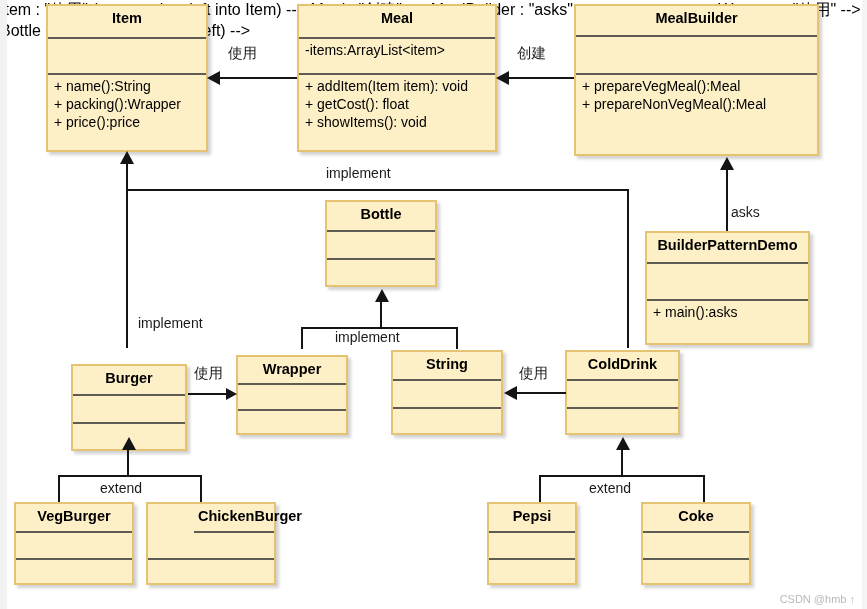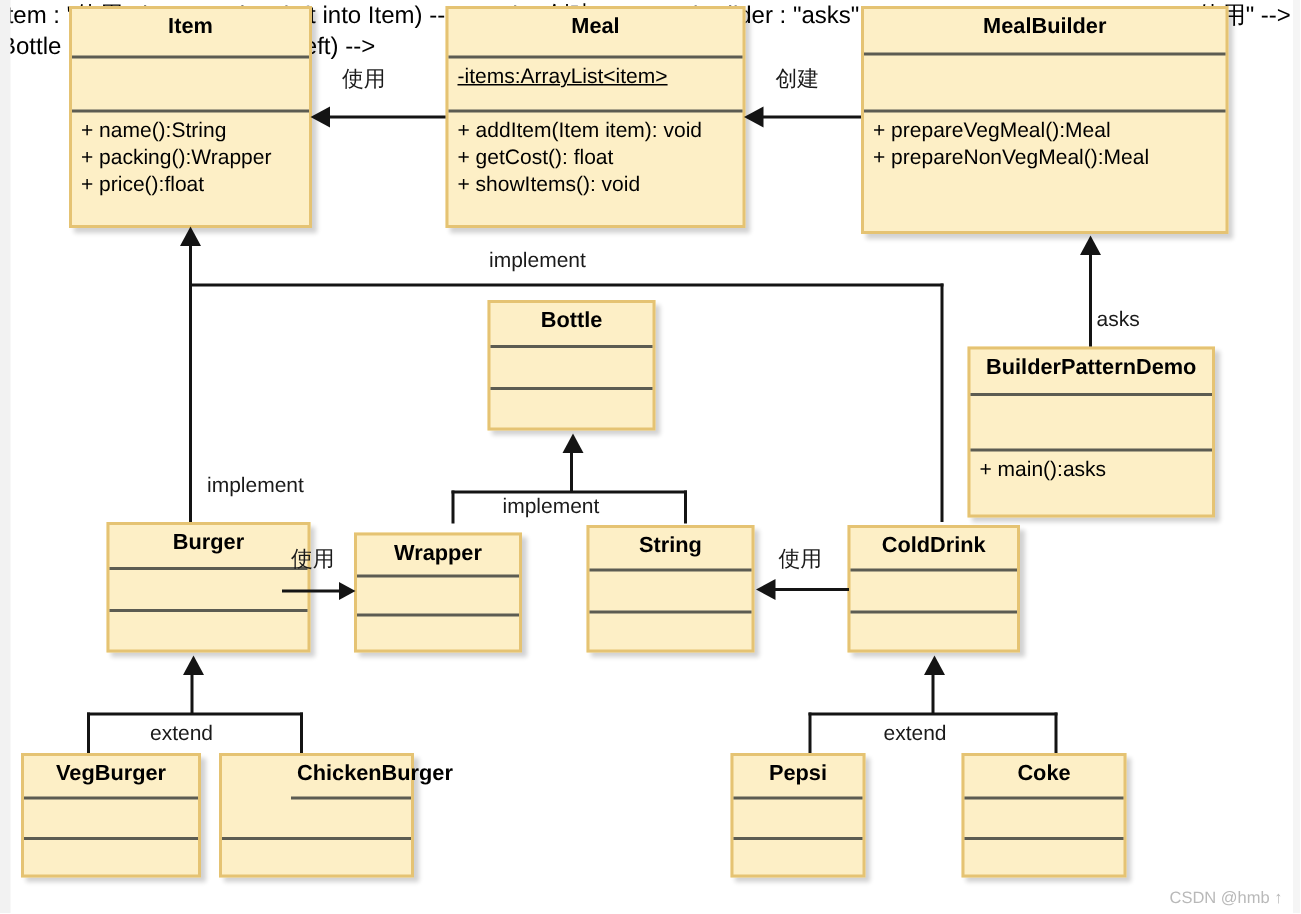--- a/index.html
+++ b/index.html
@@ -50,21 +50,20 @@
     white-space: nowrap;
   }
   .uml-attrs {
     border-bottom: 2px solid #5c5c52;
     box-sizing: border-box;
     padding: 3px 6px;
     font-size: 14px;
     color: #000;
     line-height: 1.28;
     flex: 0 0 auto;
-    text-decoration: underline;
   }
   .uml-ops {
     box-sizing: border-box;
     padding: 3px 6px;
     font-size: 14px;
     color: #000;
     line-height: 1.28;
     flex: 1 1 auto;
   }
   .uml-attrs div, .uml-ops div { white-space: nowrap; }
@@ -131,21 +130,21 @@
 
   
 
   
   <div class="uml-class" style="left:46px; top:4px; width:162px; height:148px;">
     <div class="uml-name" style="height:33px;">Item</div>
     <div class="uml-attrs" style="height:36px;"></div>
     <div class="uml-ops">
       <div>+ name():String</div>
       <div>+ packing():Wrapper</div>
-      <div>+ price():float</div>
+      <div>+ price():price</div>
     </div>
   </div>
 
   
   <div class="uml-class" style="left:297px; top:4px; width:200px; height:148px;">
     <div class="uml-name" style="height:33px;">Meal</div>
     <div class="uml-attrs" style="height:36px;">
       <div>-items:ArrayList&lt;item&gt;</div>
     </div>
     <div class="uml-ops">
@@ -212,21 +211,21 @@
   
   <div class="arw up" style="left:375px; top:289px;"></div>
   <div class="ln v" style="left:380px; top:301px; height:27px;"></div>
   <div class="ln h" style="left:301px; top:327px; width:157px;"></div>
   <div class="ln v" style="left:301px; top:327px; height:22px;"></div>
   <div class="ln v" style="left:456px; top:327px; height:22px;"></div>
   <div class="edge-label" style="left:335px; top:330px;">implement</div>
 
   
 
-  <div class="uml-class" style="left:71px; top:348px; width:136px; height:87px;">
+  <div class="uml-class" style="left:71px; top:364px; width:116px; height:87px;">
     <div class="uml-name" style="height:30px;">Burger</div>
     <div class="uml-attrs" style="height:28px;"></div>
     <div class="uml-ops"></div>
   </div>
 
   <div class="uml-class" style="left:236px; top:355px; width:112px; height:80px;">
     <div class="uml-name" style="height:28px;">Wrapper</div>
     <div class="uml-attrs" style="height:26px;"></div>
     <div class="uml-ops"></div>
   </div>

